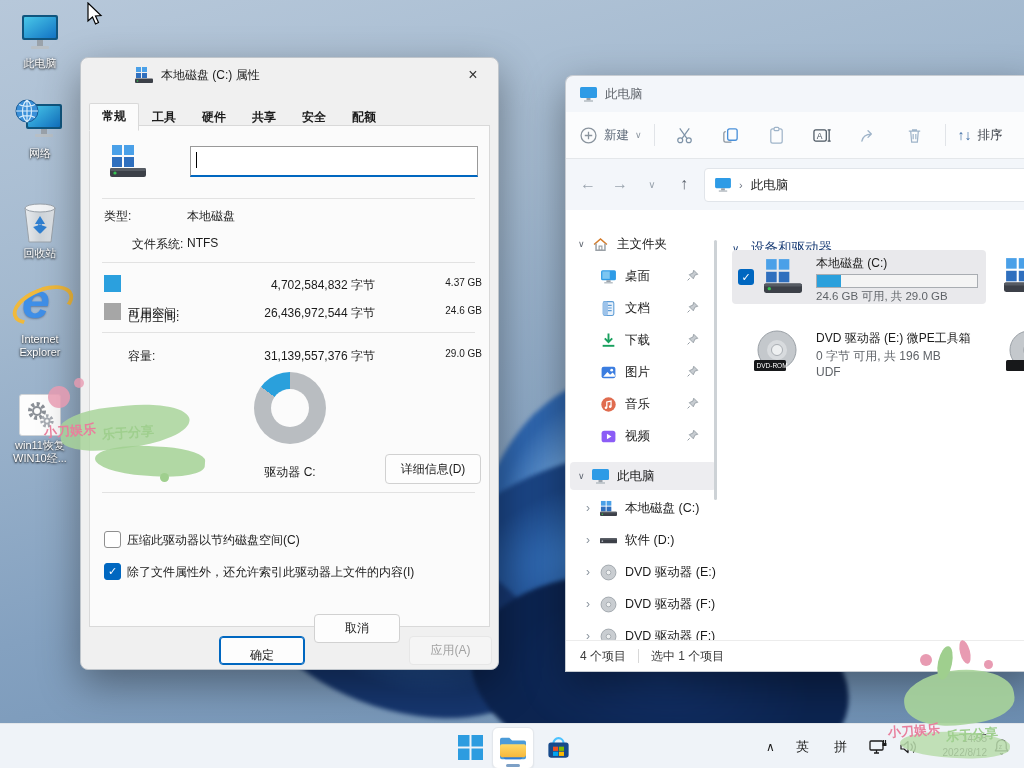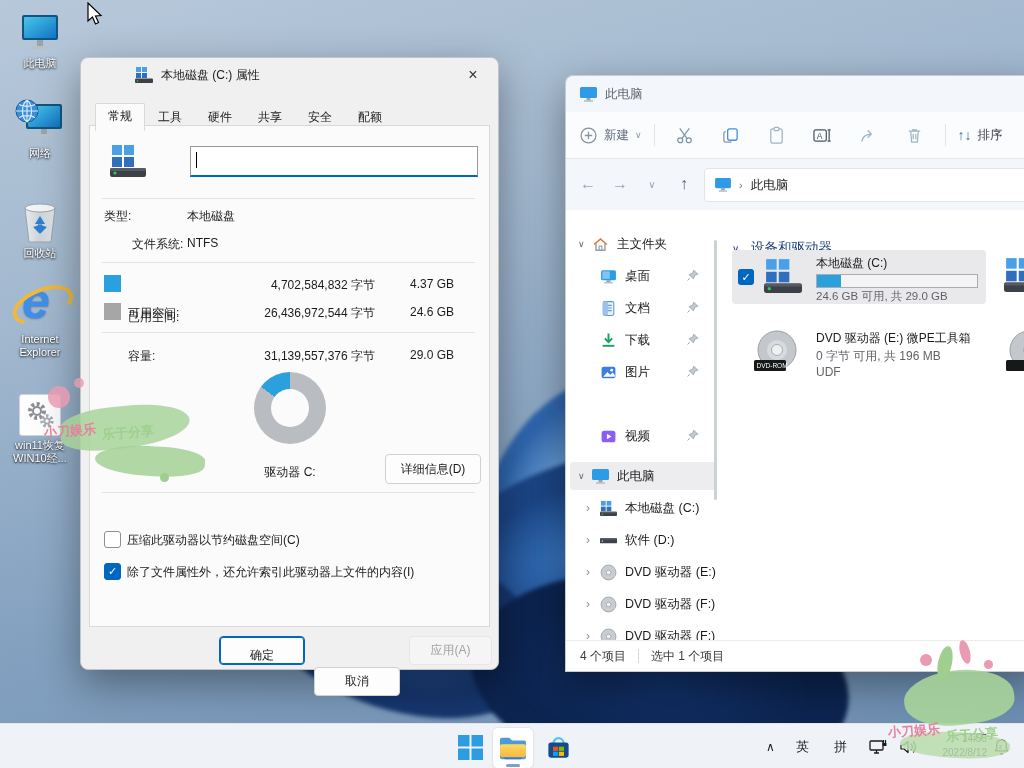--- a/index.html
+++ b/index.html
@@ -33,30 +33,30 @@
   
   .win-shadow{box-shadow:0 14px 40px rgba(0,0,0,.38);}
 
   
   .dlg{position:absolute;left:80px;top:57px;width:417px;height:611px;background:#f0f0f0;
        border-radius:8px;z-index:20;border:1px solid #bfc5cb;}
   .dlg-title{position:absolute;left:0;top:0;right:0;height:34px;display:flex;align-items:center;margin-left:44px;}
   .dlg-title .t{font-size:12px;margin-left:8px;}
   .dlg-close{position:absolute;right:4px;top:2px;width:42px;height:30px;display:flex;
       align-items:center;justify-content:center;font-size:16px;color:#333;cursor:default;}
-  .tabs{position:absolute;left:14px;top:45px;display:flex;z-index:2;}
+  .tabs{position:absolute;left:8px;top:45px;display:flex;z-index:2;font-weight:bold;}
   .tab{font-size:12px;padding:5px 12px 4px 12px;border:1px solid transparent;color:#1b1b1b;}
   .tab.active{background:#fbfbfb;border:1px solid #d9d9d9;border-bottom:1px solid #fbfbfb;
       border-radius:2px 2px 0 0;padding-top:4px;}
   .page{position:absolute;left:8px;top:67px;width:399px;height:500px;background:#fbfbfb;
       border:1px solid #d9d9d9;}
   .sep{position:absolute;left:12px;width:373px;height:1px;background:#e2e2e2;}
   .frow-label{position:absolute;font-size:12px;color:#1b1b1b;}
   .bytes{position:absolute;left:140px;width:145px;text-align:right;font-size:12px;}
-  .gbs{position:absolute;left:288px;width:76px;text-align:right;font-size:12px;}
+  .gbs{position:absolute;left:316px;width:76px;text-align:right;font-size:10px;}
   .swatch{position:absolute;left:14px;width:17px;height:17px;}
   .name-input{position:absolute;left:100px;top:20px;width:286px;height:28px;background:#fff;
       border:1px solid #999;border-bottom:2px solid #0067c0;}
   .caret{position:absolute;left:5px;top:5px;width:1px;height:16px;background:#000;}
   .donut{position:absolute;left:164px;top:246px;width:72px;height:72px;border-radius:50%;}
   .donut::after{content:"";position:absolute;left:17px;top:17px;width:38px;height:38px;
       border-radius:50%;background:#fbfbfb;}
   .btn{position:absolute;background:#fdfdfd;border:1px solid #d1d1d1;border-radius:4px;
       font-size:12px;display:flex;align-items:center;justify-content:center;color:#1b1b1b;}
   .btn.default{border:1px solid #0067c0;box-shadow:inset 0 0 0 1px #0067c0;}
@@ -364,20 +364,34 @@
           <path d="M3 12 L7 7.5 L9.5 10 L12 8 L14 10.5 V12 Z" fill="#fff"></path>
           <circle cx="11" cy="5.8" r="1.3" fill="#fff"></circle>
         </svg>
         <span>图片</span>
         <svg class="pin" width="13" height="13" viewBox="0 0 16 16">
           <path d="M9.5 1.5 L14.5 6.5 L11 7.5 L9 12 L4 7 L8.5 5 Z" fill="#c7ccd1" stroke="#8e969e" stroke-width="1"></path>
           <path d="M4.5 11.5 L2 14" stroke="#8e969e" stroke-width="1.2"></path>
         </svg>
       </div>
 
+      <div class="side-row" style="top:180px;">
+        <span class="chev2"></span>
+        <svg class="sic" viewBox="0 0 16 16">
+          <circle cx="8" cy="8" r="6.8" fill="#e06c4f"></circle>
+          <path d="M6.4 11 V5.6 L10.4 4.8 V10" stroke="#fff" stroke-width="1.2" fill="none"></path>
+          <circle cx="5.6" cy="11" r="1.2" fill="#fff"></circle>
+            <circle cx="9.6" cy="10" r="1.2" fill="#fff"></circle>
+        </svg>
+        <span>音乐</span>
+        <svg class="pin" width="13" height="13" viewBox="0 0 16 16">
+          <path d="M9.5 1.5 L14.5 6.5 L11 7.5 L9 12 L4 7 L8.5 5 Z" fill="#c7ccd1" stroke="#8e969e" stroke-width="1"></path>
+          <path d="M4.5 11.5 L2 14" stroke="#8e969e" stroke-width="1.2"></path>
+        </svg>
+      </div>
 
       <div class="side-row" style="top:212px;">
         <span class="chev2"></span>
         <svg class="sic" viewBox="0 0 16 16">
           <rect x="1.5" y="2.5" width="13" height="11" rx="2.5" fill="#8b5cf6"></rect>
           <path d="M6.5 5.5 L10.8 8 L6.5 10.5 Z" fill="#fff"></path>
         </svg>
         <span>视频</span>
         <svg class="pin" width="13" height="13" viewBox="0 0 16 16">
           <path d="M9.5 1.5 L14.5 6.5 L11 7.5 L9 12 L4 7 L8.5 5 Z" fill="#c7ccd1" stroke="#8e969e" stroke-width="1"></path>
@@ -588,21 +602,21 @@
 
       <div class="cb checked" style="top:437px;">
           <span>✓</span>
         </div>
       <span class="cb-label" style="top:438px;">除了文件属性外，还允许索引此驱动器上文件的内容(I)</span>
     </div>
 
     <div class="btn default" style="left:138px;top:578px;width:84px;height:27px;align-items:flex-end;">
         <span>确定</span>
       </div>
-    <div class="btn" style="left:233px;top:609px;width:84px;height:27px;">
+    <div class="btn" style="left:233px;top:556px;width:84px;height:27px;">
         <span>取消</span>
       </div>
     <div class="btn disabled" style="left:328px;top:578px;width:81px;height:27px;">
         <span>应用(A)</span>
       </div>
   </div>
 
   <div class="taskbar">
     <div class="tb-btn" style="left:450px;">
       <svg width="25" height="25" viewBox="0 0 25 25">

